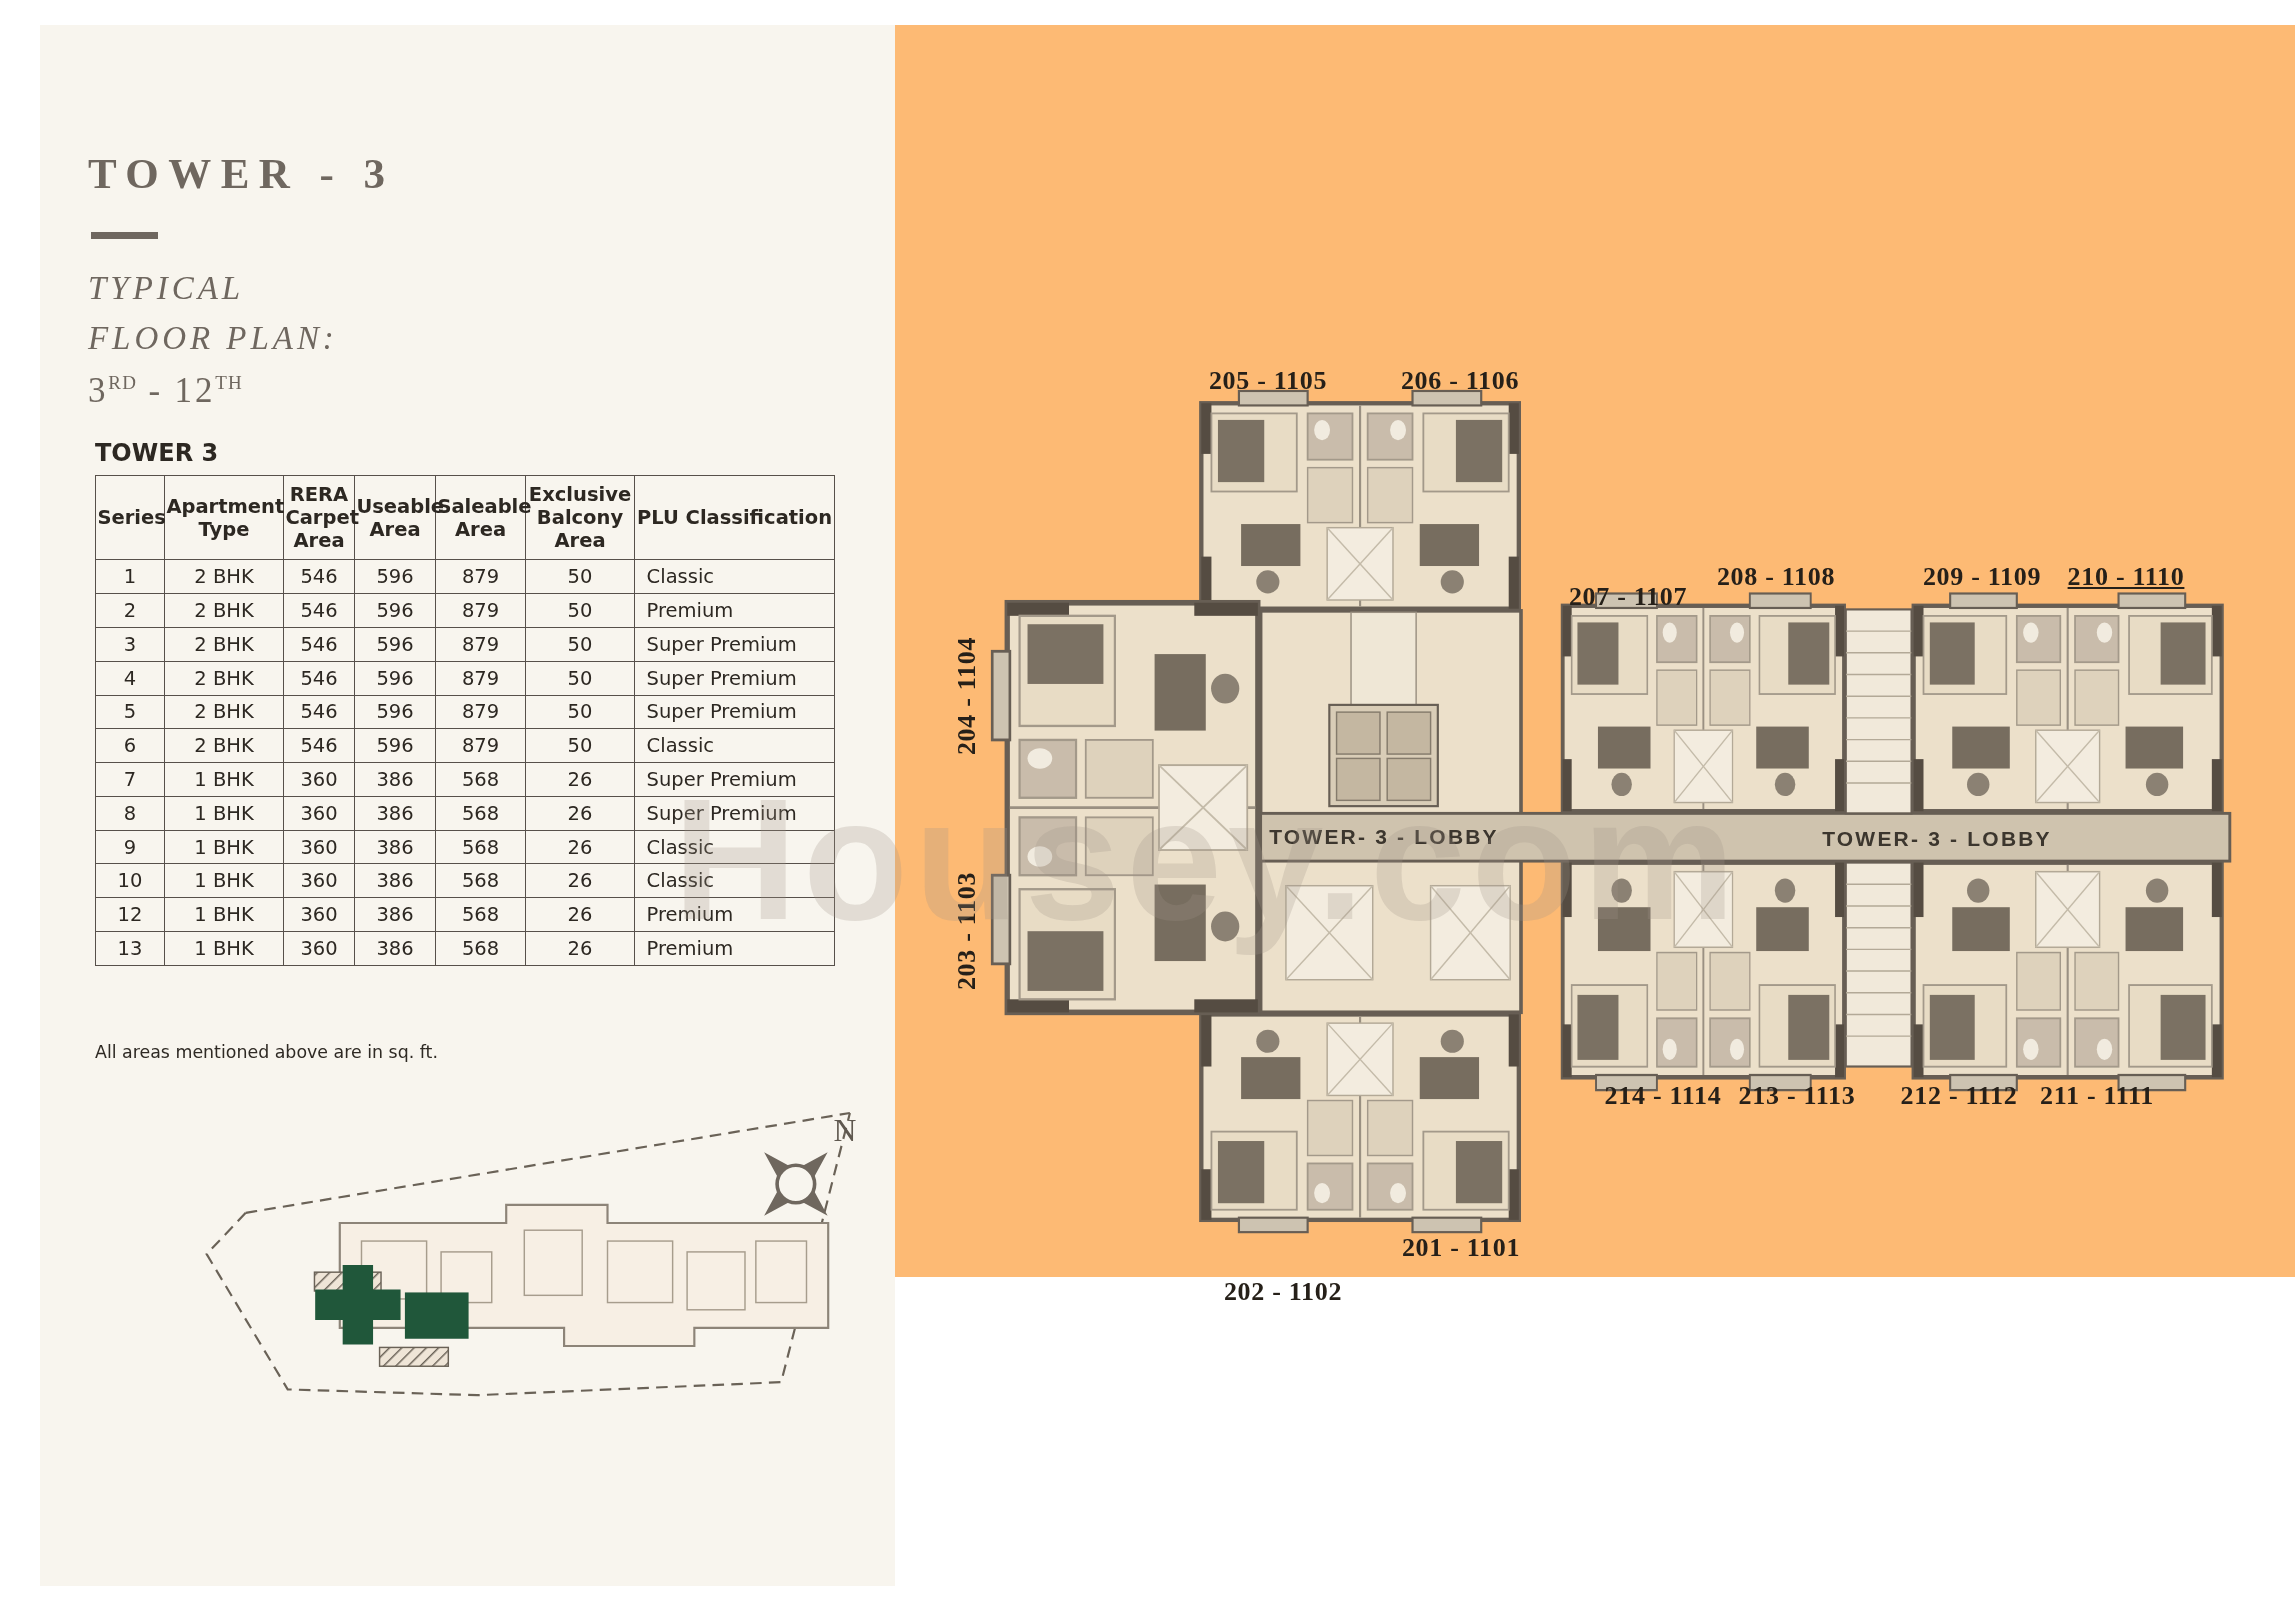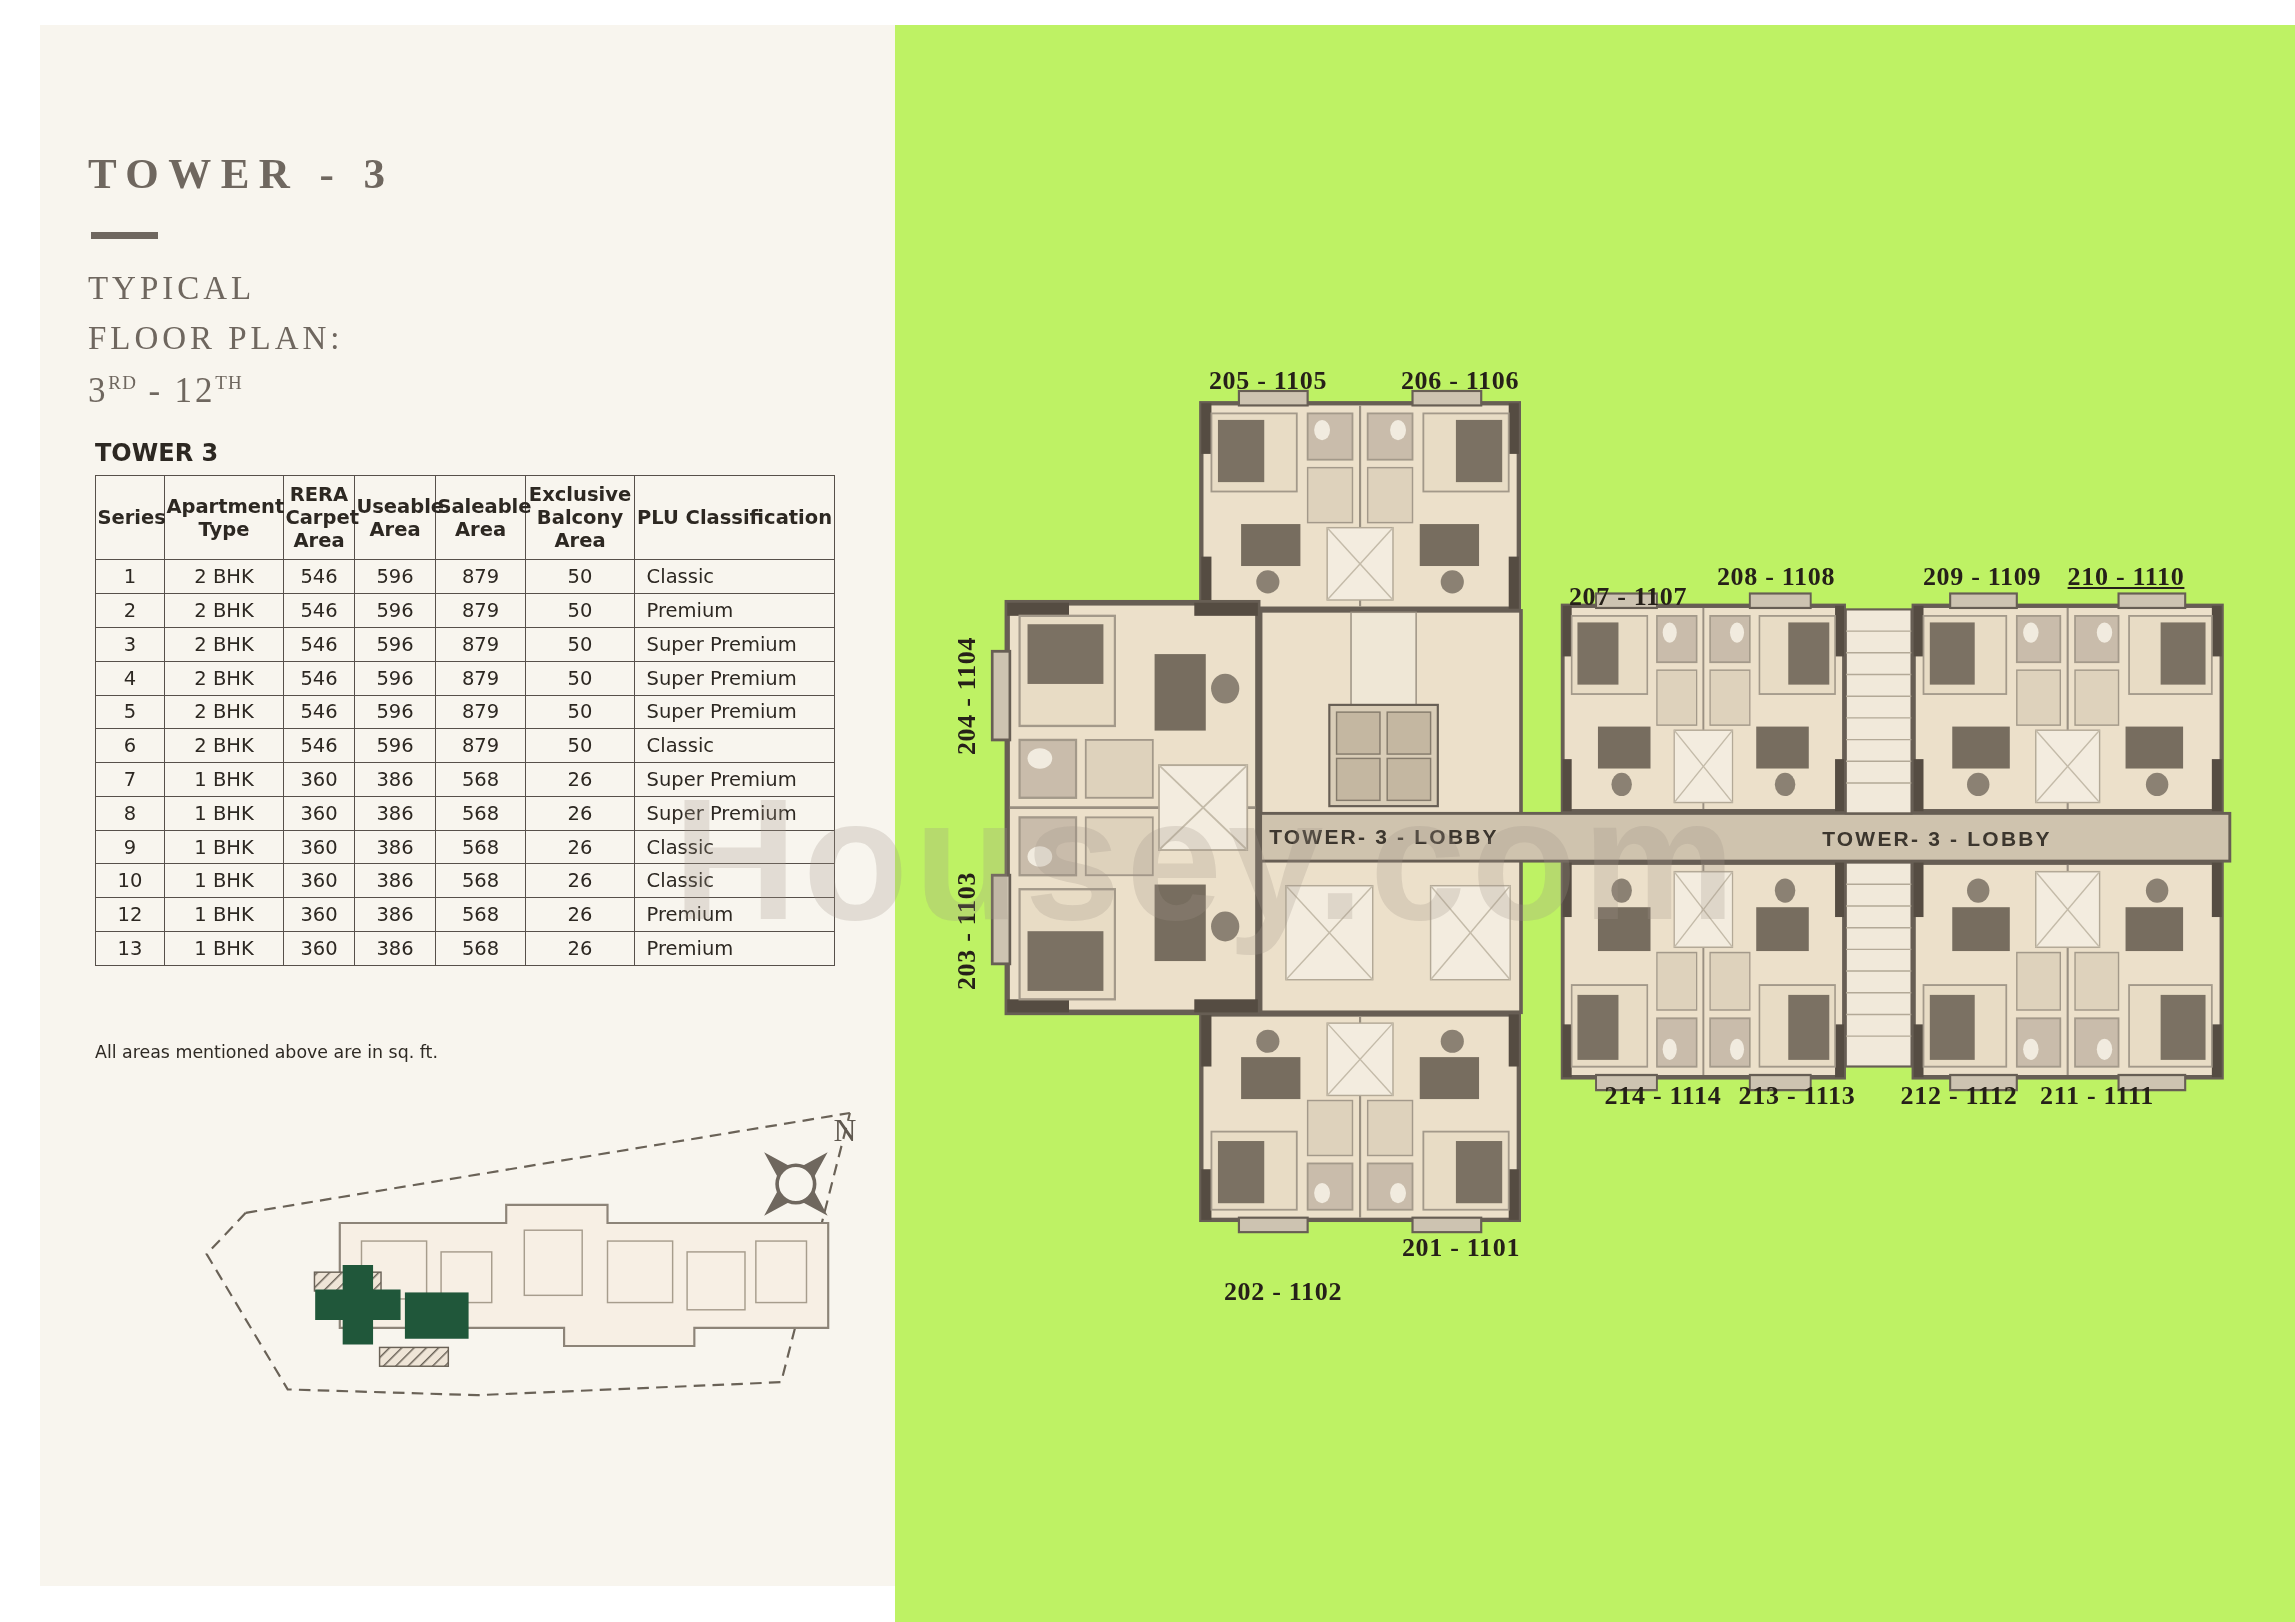--- a/index.html
+++ b/index.html
@@ -6,21 +6,21 @@
   #page{position:relative;width:2295px;height:1623px;background:#ffffff;overflow:hidden;
         font-family:"Liberation Sans",sans-serif;}
 
   
   #left-panel{position:absolute;left:40px;top:25px;width:855px;height:1561px;background:#f8f5ee;}
 
   .title{position:absolute;left:48px;top:124px;font-family:"Liberation Serif",serif;
          font-size:43px;font-weight:600;letter-spacing:0.22em;color:#6f675f;}
   .title-rule{position:absolute;left:51px;top:207px;width:67px;height:6.5px;background:#6f675f;}
   .subtitle{position:absolute;left:48px;font-family:"Liberation Serif",serif;
-            font-size:33px;letter-spacing:0.12em;color:#6f675f;}
+            font-size:33px;letter-spacing:0.12em;color:#6f675f;font-style:italic;}
   #sub1{top:245px;} #sub2{top:295px;}
   .floors{position:absolute;left:48px;top:346px;font-family:"Liberation Serif",serif;
           font-size:35px;letter-spacing:0.08em;color:#6f675f;}
   .floors sup{font-size:19px;letter-spacing:0.06em;vertical-align:super;}
 
   .table-heading{position:absolute;left:55px;top:414px;font-size:24px;font-weight:bold;color:#2d2822;
                  font-family:"DejaVu Sans","Liberation Sans",sans-serif;}
   #plu-table{position:absolute;left:55px;top:450px;width:739px;border-collapse:collapse;table-layout:fixed;
              font-family:"DejaVu Sans","Liberation Sans",sans-serif;color:#2d2822;}
   #plu-table th,#plu-table td{border:1.4px solid #57504a;text-align:center;background:transparent;}
@@ -30,21 +30,21 @@
   col.c1{width:69px}col.c2{width:119px}col.c3{width:71px}col.c4{width:81px}
   col.c5{width:90px}col.c6{width:109px}col.c7{width:200px}
 
   .footnote{position:absolute;left:55px;top:1017px;font-size:17.4px;color:#2f2a24;
             font-family:"DejaVu Sans","Liberation Sans",sans-serif;}
 
   #site-plan{position:absolute;left:61px;top:1082px;}
   #compass{position:absolute;left:705px;top:1076px;}
 
   
-  #right-panel{position:absolute;left:895px;top:25px;width:1401px;height:1597px;background:#bef264;}
+  #right-panel{position:absolute;left:895px;top:25px;width:1401px;height:1252px;background:#fdba74;}
   #plan-svg{position:absolute;left:0;top:0;}
 
   .unit-label{position:absolute;transform:translate(-50%,-50%);white-space:nowrap;
               font-family:"Liberation Serif",serif;font-size:26px;font-weight:600;
               letter-spacing:0.7px;color:#262019;}
   .unit-label.rot{transform:translate(-50%,-50%) rotate(-90deg);}
   .lobby-label{position:absolute;transform:translate(-50%,-50%);white-space:nowrap;
                font-family:Liberation Sans, sans-serif;font-size:21px;font-weight:bold;
                letter-spacing:2.2px;color:#3c362e;}
 

